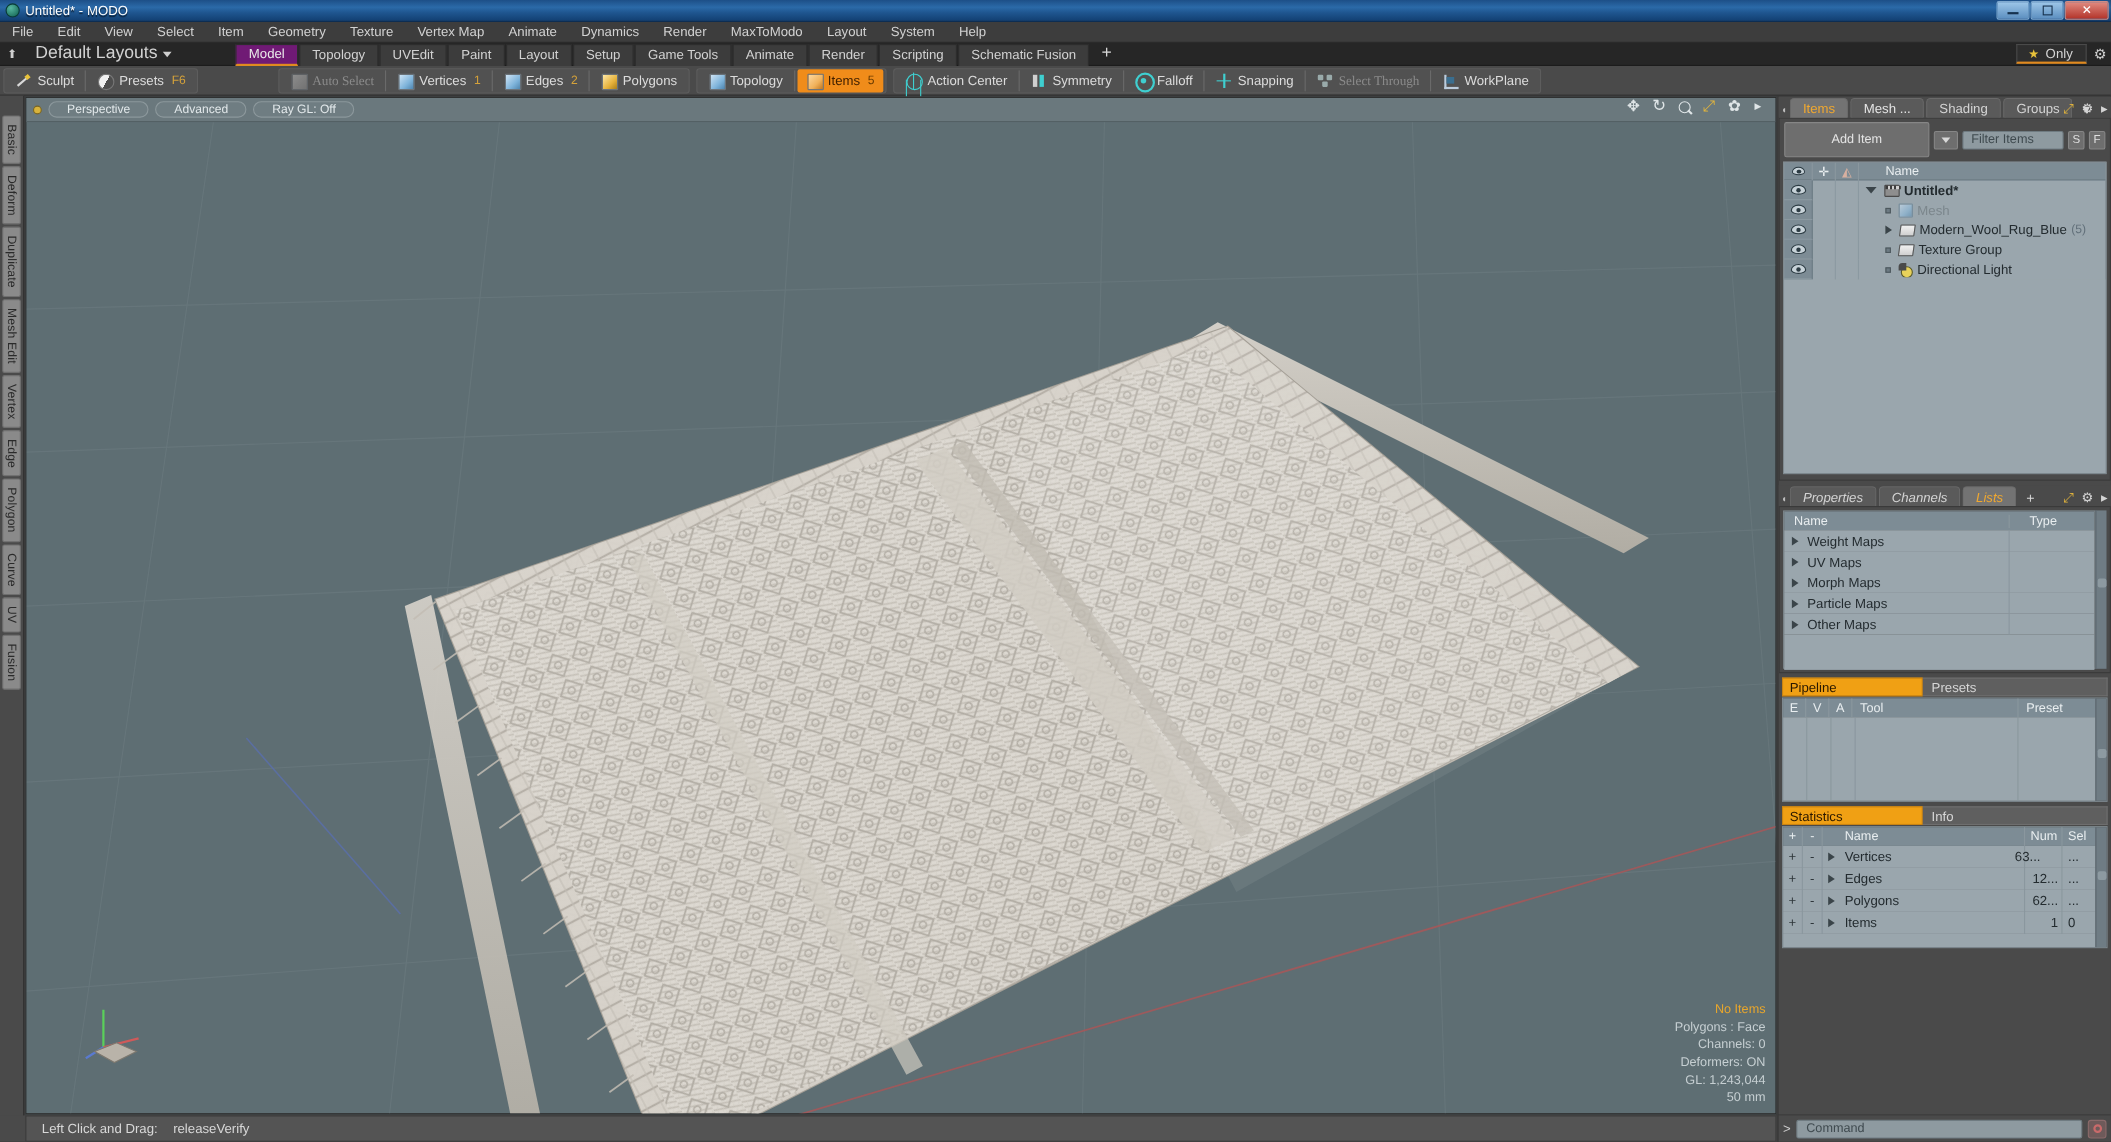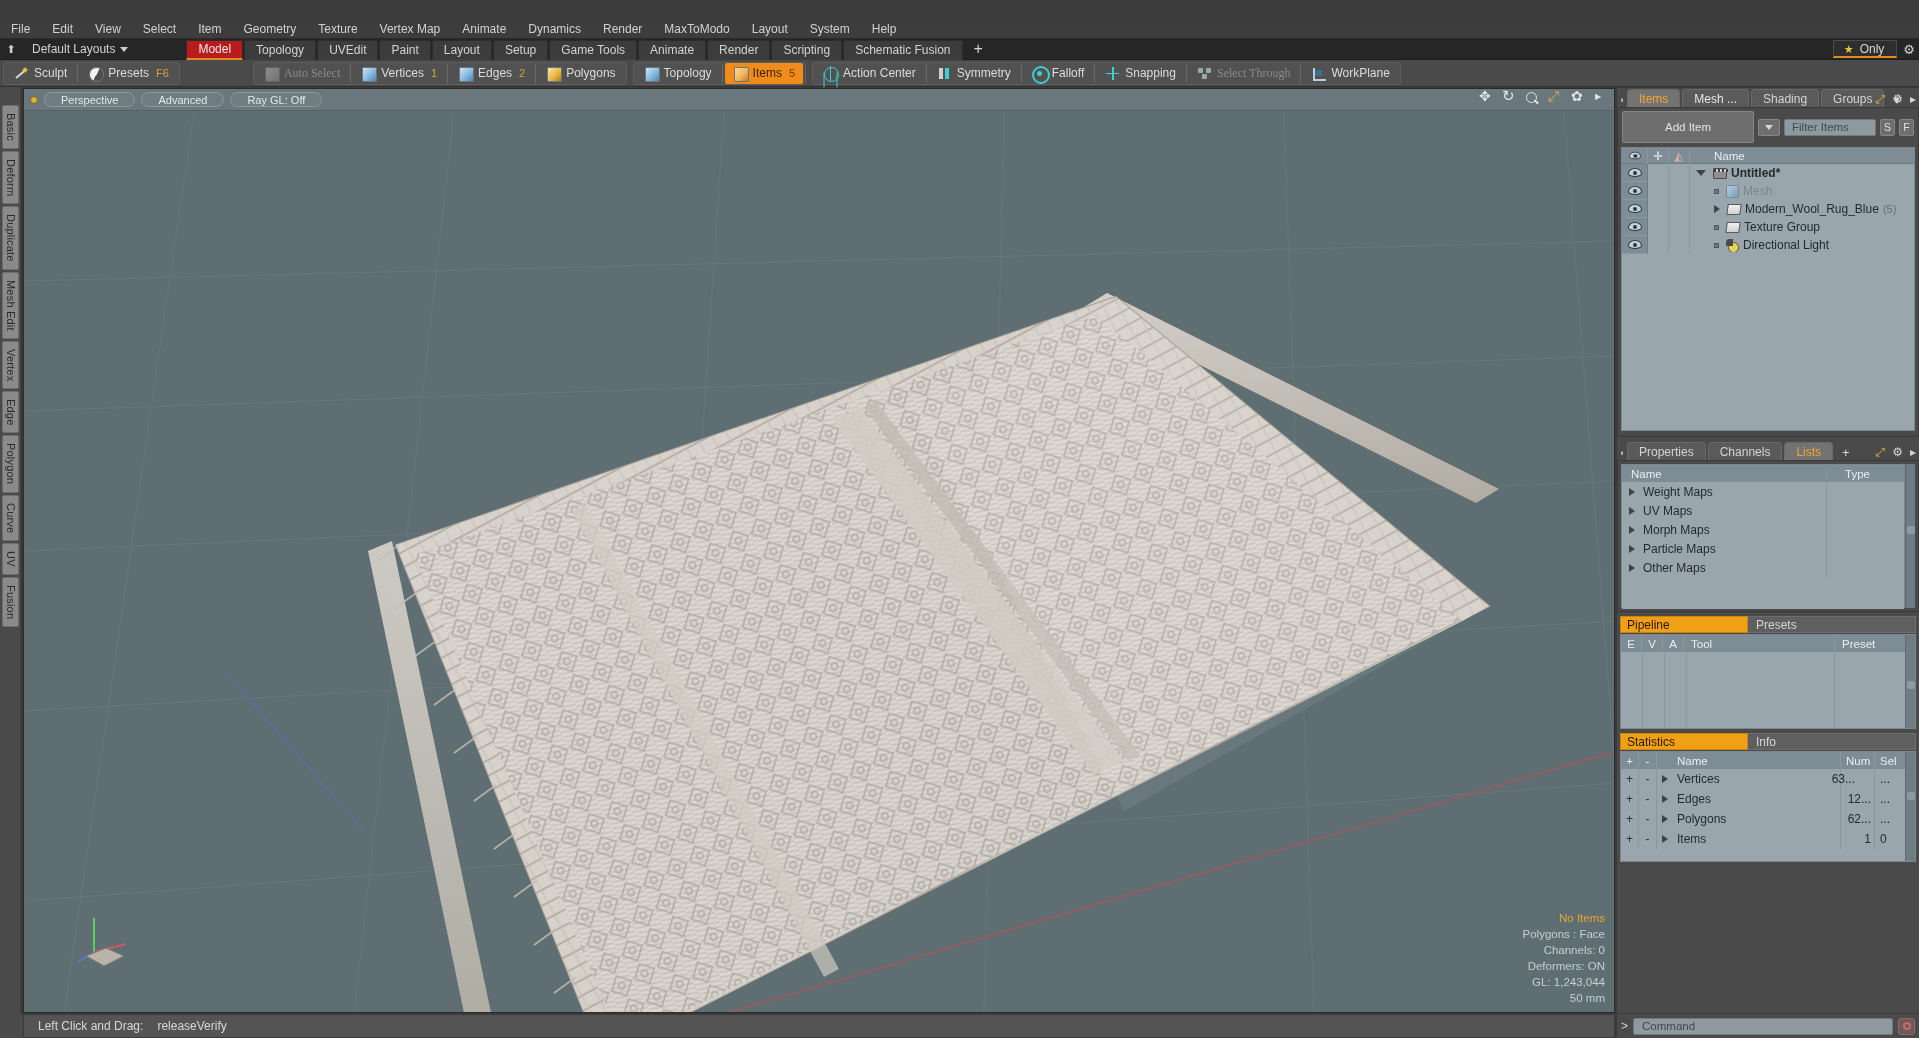--- a/index.html
+++ b/index.html
@@ -50,30 +50,30 @@
     position:absolute;left:0;top:39px;width:1919px;height:21px;
     background:#262626; display:flex; align-items:center;
     border-bottom:1px solid #1c1c1c;
   }
   .lb-home {
     width:22px;height:19px;display:flex;align-items:center;justify-content:center;
     color:#cfcfcf;font-size:11px;
   }
   .lb-default {
     padding:0 10px; height:19px; display:flex;align-items:center; gap:5px;
-    color:#d2d2d2; font-size:12px;
+    color:#d2d2d2; font-size:16px;
   }
   .lb-caret { width:0;height:0;border-left:4px solid transparent;border-right:4px solid transparent;border-top:5px solid #cfcfcf; }
   .lb-tabs { display:flex; margin-left:48px; align-items:stretch; height:21px; }
   .lb-tab {
     padding:0 11px; display:flex;align-items:center; font-size:12px; color:#d2d2d2;
     background:#3c3c3c; border:1px solid #2c2c2c; border-bottom:none; margin-right:1px;
     height:20px; margin-top:1px;
   }
-  .lb-tab.active { background:#b91c1c; border-bottom:2px solid #e08a20; color:#e9e9e9; }
+  .lb-tab.active { background:#701a75; border-bottom:2px solid #e08a20; color:#e9e9e9; }
   .lb-plus { display:flex;align-items:center;padding:0 10px;color:#d8d8d8;font-size:16px;line-height:1; }
   .lb-right { position:absolute; right:4px; top:1px; display:flex; align-items:center; gap:6px; }
   .only-btn {
     display:flex;align-items:center;gap:6px;
     background:#2e2e2e; border:1px solid #4a4a4a; border-bottom:2px solid #e08a20;
     padding:1px 12px 0 10px; height:18px; color:#d5d5d5;font-size:12px;
   }
   .star { color:#e8c23a; font-size:11px; }
   .gear-top { color:#cfcfcf; font-size:13px; }
 
@@ -292,20 +292,33 @@
   .gap-right { position:absolute;left:1615px;top:88px;width:2px;height:950px;background:#3b3b3b; }
 
   
   .rug-wrap { position:absolute; left:0; top:22px; width:1592px; height:903px; }
 </style>
 </head>
 <body>
 
 <div id="app">
 
+  <div class="titlebar">
+    <span class="tlogo"></span>
+    <span class="ttext">Untitled* - MODO</span>
+    <div class="winbtns">
+      <div class="winbtn">
+          <span class="mi"></span>
+        </div>
+      <div class="winbtn">
+          <span class="mx"></span>
+        </div>
+      <div class="winbtn close">✕</div>
+    </div>
+  </div>
 
   <div class="menubar" id="menubar">
       <div class="mitem">File</div>
       <div class="mitem">Edit</div>
       <div class="mitem">View</div>
       <div class="mitem">Select</div>
       <div class="mitem">Item</div>
       <div class="mitem">Geometry</div>
       <div class="mitem">Texture</div>
       <div class="mitem">Vertex Map</div>
@@ -663,21 +676,21 @@
               </div>
             </div>
           <div style="height:176px;background:#9aa6ad;"></div>
         </div>
       </div>
     </div>
 
     <div style="margin-top:4px;">
       <div class="panel-tabs">
         <span class="pt-left-c">◖</span>
-        <div id="lists-tabs" style="display:flex;align-items:flex-end;">
+        <div id="lists-tabs" style="display:flex;align-items:flex-end;font-style:italic;">
             <div class="ptab">Properties</div>
             <div class="ptab">Channels</div>
             <div class="ptab active">Lists</div>
           </div>
         <span class="ptab-plus">+</span>
         <div class="pt-right">
           <span class="i amber">⤢</span>
           <span class="i">⚙</span>
           <span class="i">▸</span>
         </div>

